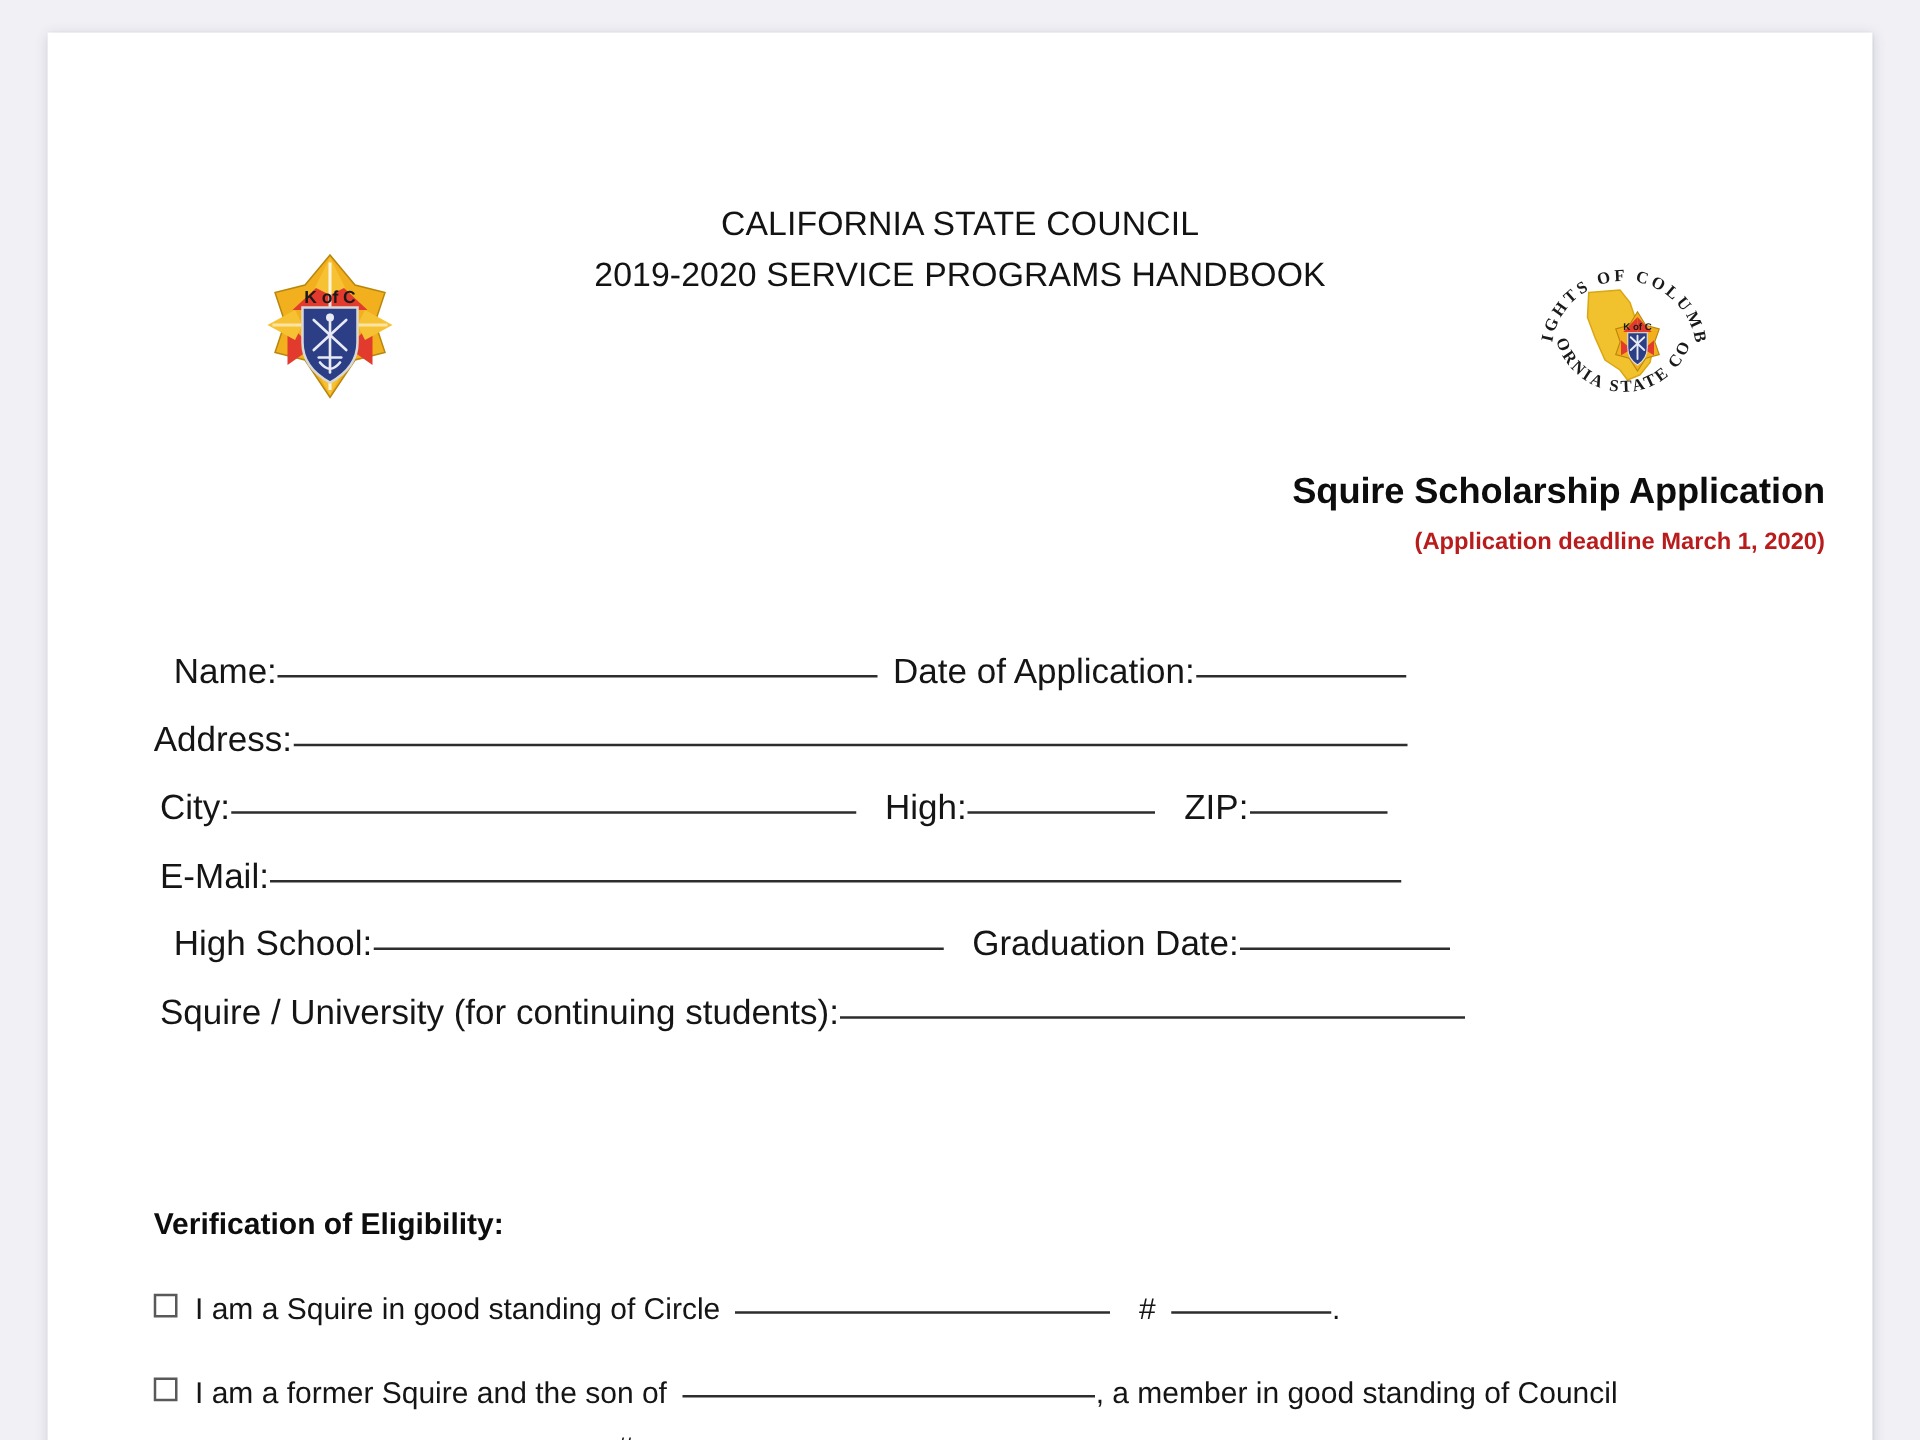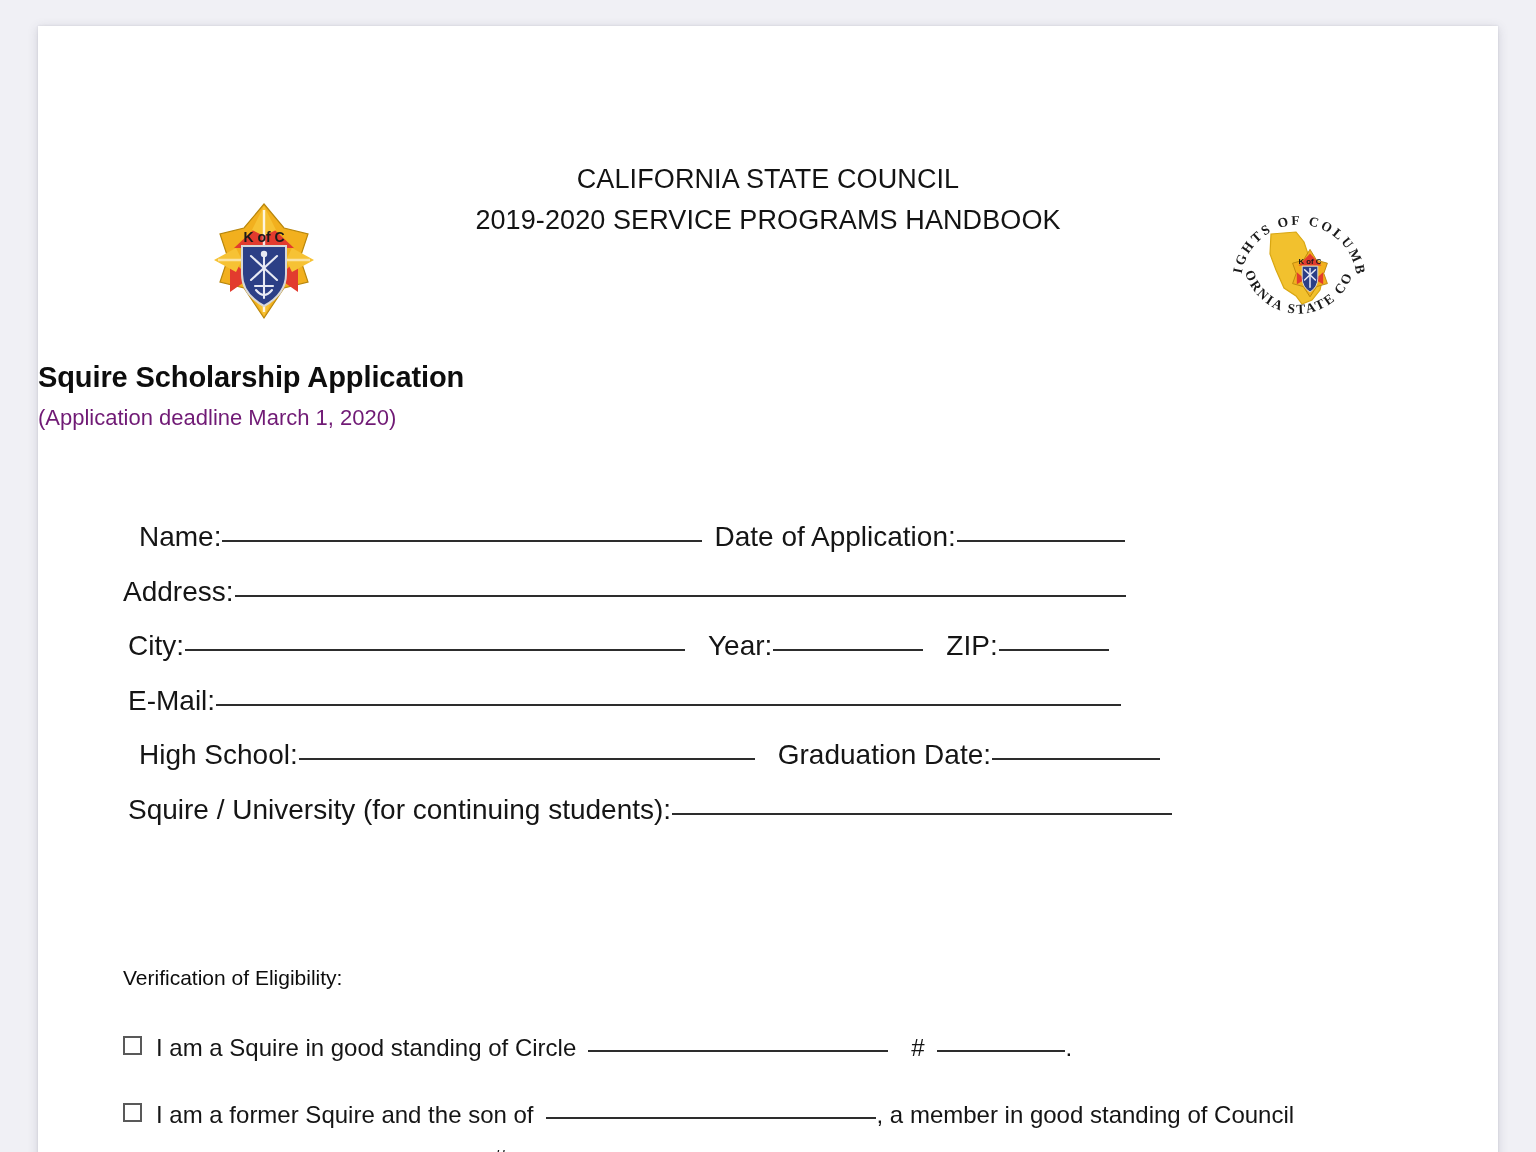--- a/index.html
+++ b/index.html
@@ -71,35 +71,35 @@
     left: 1186px;
     top: 170px;
     width: 150px;
     height: 140px;
   }
 
   
   #title-block {
     position: absolute;
     left: 0;
-    top: 330px;
+    top: 346px;
     width: 1422px;
-    text-align: left;
+    text-align: right;
   }
   #form-title {
     font-size: 29px;
     font-weight: bold;
     color: #0d0d0d;
     line-height: 42px;
     letter-spacing: -0.1px;
   }
   #form-deadline {
-    font-size: 22px;
-    font-weight: normal;
-    color: #701a75;
+    font-size: 19px;
+    font-weight: bold;
+    color: #b91c1c;
     line-height: 34px;
     margin-top: 3px;
   }
 
   
   #form-body {
     position: absolute;
     left: 85px;
     top: 484px;
     width: 1300px;
@@ -125,22 +125,22 @@
   .ind-2 { padding-left: 5px; }
   .gap-lg { display: inline-block; width: 74px; }
   .gap-md { display: inline-block; width: 22px; }
   .gap-sm { display: inline-block; width: 11px; }
 
   
   #verification-heading {
     position: absolute;
     left: 85px;
     top: 940px;
-    font-size: 21px;
-    font-weight: normal;
+    font-size: 24px;
+    font-weight: bold;
     color: #0d0d0d;
     text-align: center;
   }
 
   
   #checkbox-group {
     position: absolute;
     left: 85px;
     top: 1000px;
     width: 1320px;
@@ -261,21 +261,21 @@
 
       <div class="form-row">
         <span class="ind-1 lbl">Name:</span><span class="rule" style="width:480px"></span><span class="gap-sm"></span><span class="lbl">Date of Application:</span><span class="rule" style="width:168px"></span>
       </div>
 
       <div class="form-row">
         <span class="lbl">Address:</span><span class="rule" style="width:891px"></span>
       </div>
 
       <div class="form-row">
-        <span class="ind-2 lbl">City:</span><span class="rule" style="width:500px"></span><span class="gap-md"></span><span class="lbl">Year:</span><span class="rule" style="width:150px"></span><span class="gap-md"></span><span class="lbl">ZIP:</span><span class="rule" style="width:110px"></span>
+        <span class="ind-2 lbl">City:</span><span class="rule" style="width:500px"></span><span class="gap-md"></span><span class="lbl">High:</span><span class="rule" style="width:150px"></span><span class="gap-md"></span><span class="lbl">ZIP:</span><span class="rule" style="width:110px"></span>
       </div>
 
 
       <div class="form-row">
         <span class="ind-2 lbl">E-Mail:</span><span class="rule" style="width:905px"></span>
       </div>
 
       <div class="form-row">
         <span class="ind-1 lbl">High School:</span><span class="rule" style="width:456px"></span><span class="gap-md"></span><span class="lbl">Graduation Date:</span><span class="rule" style="width:168px"></span>
       </div>

